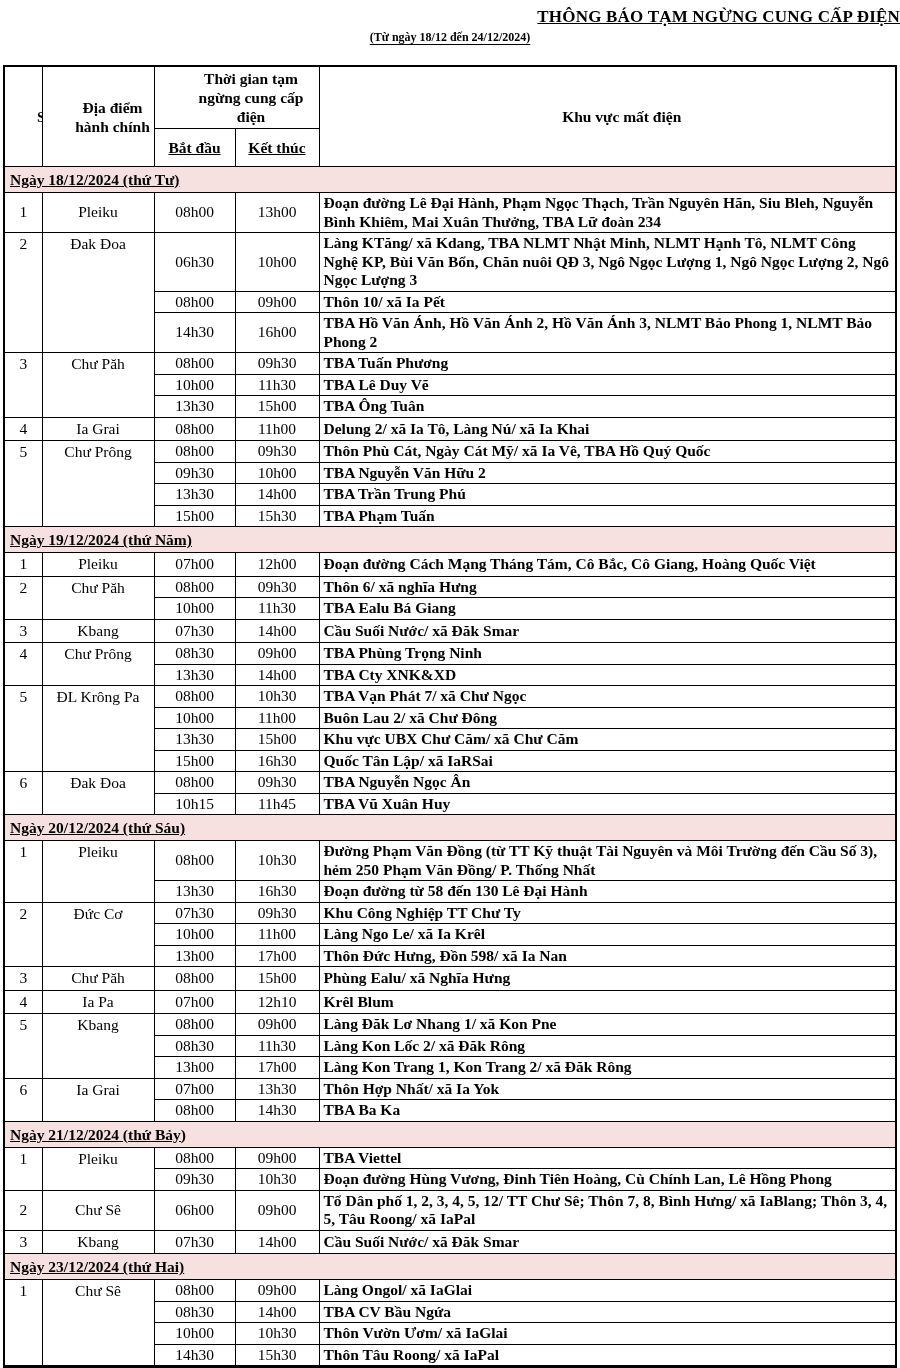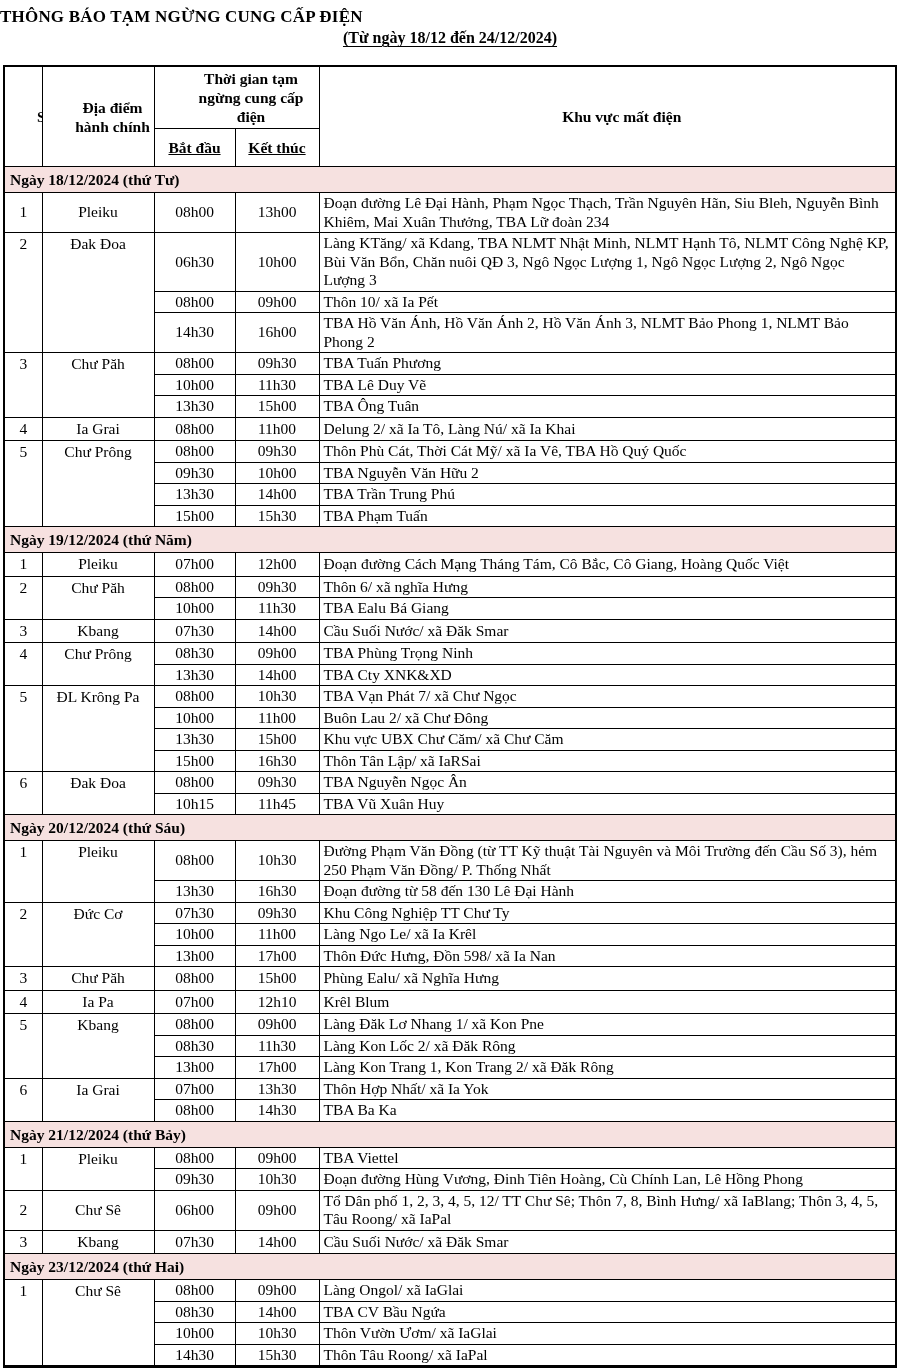--- a/index.html
+++ b/index.html
@@ -9,57 +9,57 @@
     --bg:#ffffff;
   }
   html,body{margin:0;padding:0;}
   body{
     width:900px;height:1368px;overflow:hidden;
     background:var(--bg);color:var(--text);
     font-family:"Liberation Serif","DejaVu Serif",serif;
   }
   .page{width:900px;}
   .doc-title{
-    text-align:left;font-weight:bold;font-size:17px;
-    padding-top:6px;line-height:21px;letter-spacing:.2px;
+    text-align:right;font-weight:bold;font-size:17px;
+    padding-top:6px;line-height:21px;letter-spacing:.2px;text-decoration:underline;
   }
   .doc-subtitle{
-    text-align:center;font-weight:bold;font-size:16px;line-height:21px;
+    text-align:center;font-weight:bold;font-size:12px;line-height:21px;
   }
   .doc-subtitle .u{text-decoration:underline;text-underline-offset:3px;}
   table.outage{
     border-collapse:collapse;table-layout:fixed;
     width:894px;margin:17px 3px 0 3px;
     border:2px solid var(--border);
   }
   .outage th,.outage td{
     border:1px solid var(--border);
     font-size:15.5px;
     overflow:hidden;
   }
   .outage thead th{
     font-weight:bold;text-align:center;vertical-align:middle;
     line-height:19px;padding:2px 3px;
   }
   .outage thead tr.h1 th{height:34px;padding-left:32px;}
   .outage thead tr.h2 th{height:33px;text-decoration:underline;}
   td.section{
     background:var(--band);font-weight:bold;text-align:left;
-    padding:3px 5px;line-height:19px;font-size:15.5px;
+    padding:3px 5px;line-height:19px;font-size:15.5px;text-decoration:underline;
   }
   td.c-stt,td.c-loc{
     text-align:center;line-height:18.5px;padding:2px 2px;
   }
   td.v-top{vertical-align:top;padding-top:2px;}
   td.v-mid{vertical-align:middle;}
   td.c-time{
     text-align:center;vertical-align:middle;line-height:18.5px;padding:1px 2px;
   }
   td.c-area{
-    text-align:left;vertical-align:middle;line-height:18.5px;padding:1px 5px 1px 4px;
+    text-align:left;vertical-align:middle;line-height:18.5px;padding:1px 5px 1px 4px;font-weight:bold;
   }
   .bottom-band{
     margin:0 3px;height:8px;background:var(--band);
     border-left:2px solid var(--border);border-right:2px solid var(--border);
     border-top:1px solid var(--border);
   }
 </style>
 </head>
 <body>
 
@@ -139,21 +139,21 @@
           <td class="c-loc v-mid" rowspan="1">Ia Grai</td>
           <td class="c-time">08h00</td>
           <td class="c-time">11h00</td>
           <td class="c-area">Delung 2/ xã Ia Tô, Làng Nú/ xã Ia Khai</td>
         </tr>
         <tr>
           <td class="c-stt v-top" rowspan="4">5</td>
           <td class="c-loc v-top" rowspan="4">Chư Prông</td>
           <td class="c-time">08h00</td>
           <td class="c-time">09h30</td>
-          <td class="c-area">Thôn Phù Cát, Thời Cát Mỹ/ xã Ia Vê, TBA Hồ Quý Quốc</td>
+          <td class="c-area">Thôn Phù Cát, Ngày Cát Mỹ/ xã Ia Vê, TBA Hồ Quý Quốc</td>
         </tr>
         <tr>
           <td class="c-time">09h30</td>
           <td class="c-time">10h00</td>
           <td class="c-area">TBA Nguyễn Văn Hữu 2</td>
         </tr>
         <tr>
           <td class="c-time">13h30</td>
           <td class="c-time">14h00</td>
           <td class="c-area">TBA Trần Trung Phú</td>
@@ -217,21 +217,21 @@
           <td class="c-area">Buôn Lau 2/ xã Chư Đông</td>
         </tr>
         <tr>
           <td class="c-time">13h30</td>
           <td class="c-time">15h00</td>
           <td class="c-area">Khu vực UBX Chư Căm/ xã Chư Căm</td>
         </tr>
         <tr>
           <td class="c-time">15h00</td>
           <td class="c-time">16h30</td>
-          <td class="c-area">Thôn Tân Lập/ xã IaRSai</td>
+          <td class="c-area">Quốc Tân Lập/ xã IaRSai</td>
         </tr>
         <tr>
           <td class="c-stt v-top" rowspan="2">6</td>
           <td class="c-loc v-top" rowspan="2">Đak Đoa</td>
           <td class="c-time">08h00</td>
           <td class="c-time">09h30</td>
           <td class="c-area">TBA Nguyễn Ngọc Ân</td>
         </tr>
         <tr>
           <td class="c-time">10h15</td>

